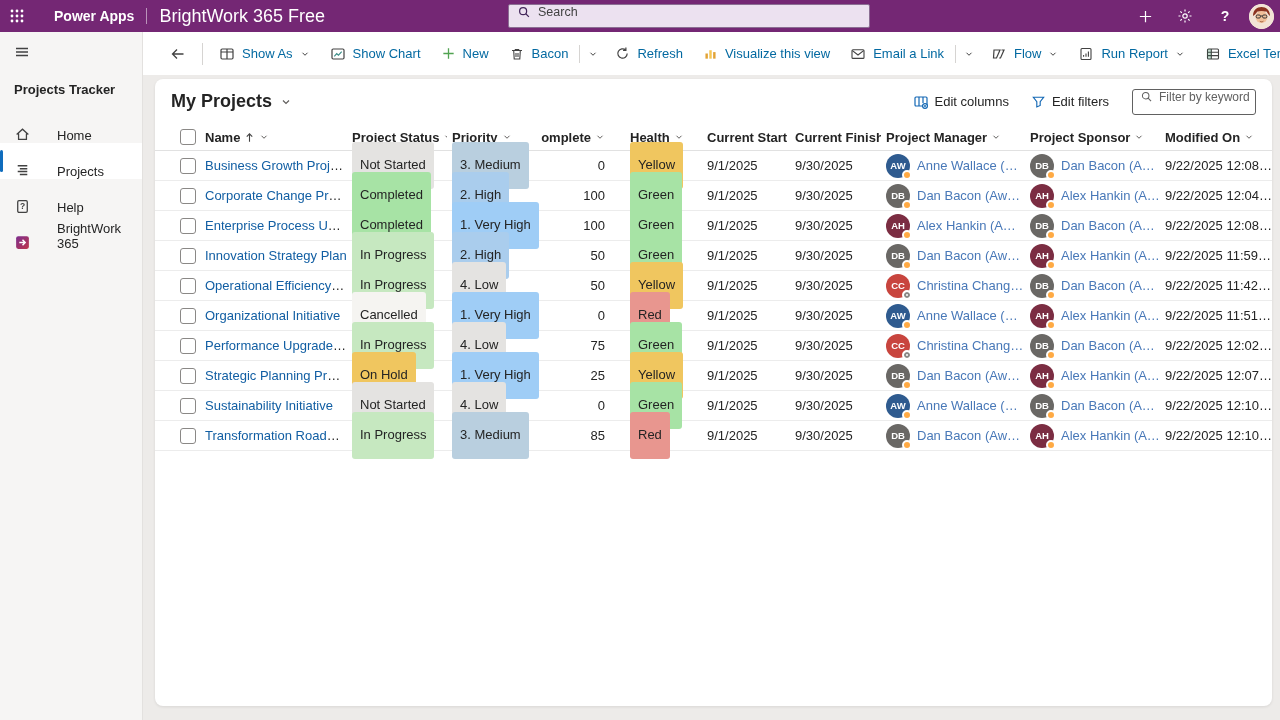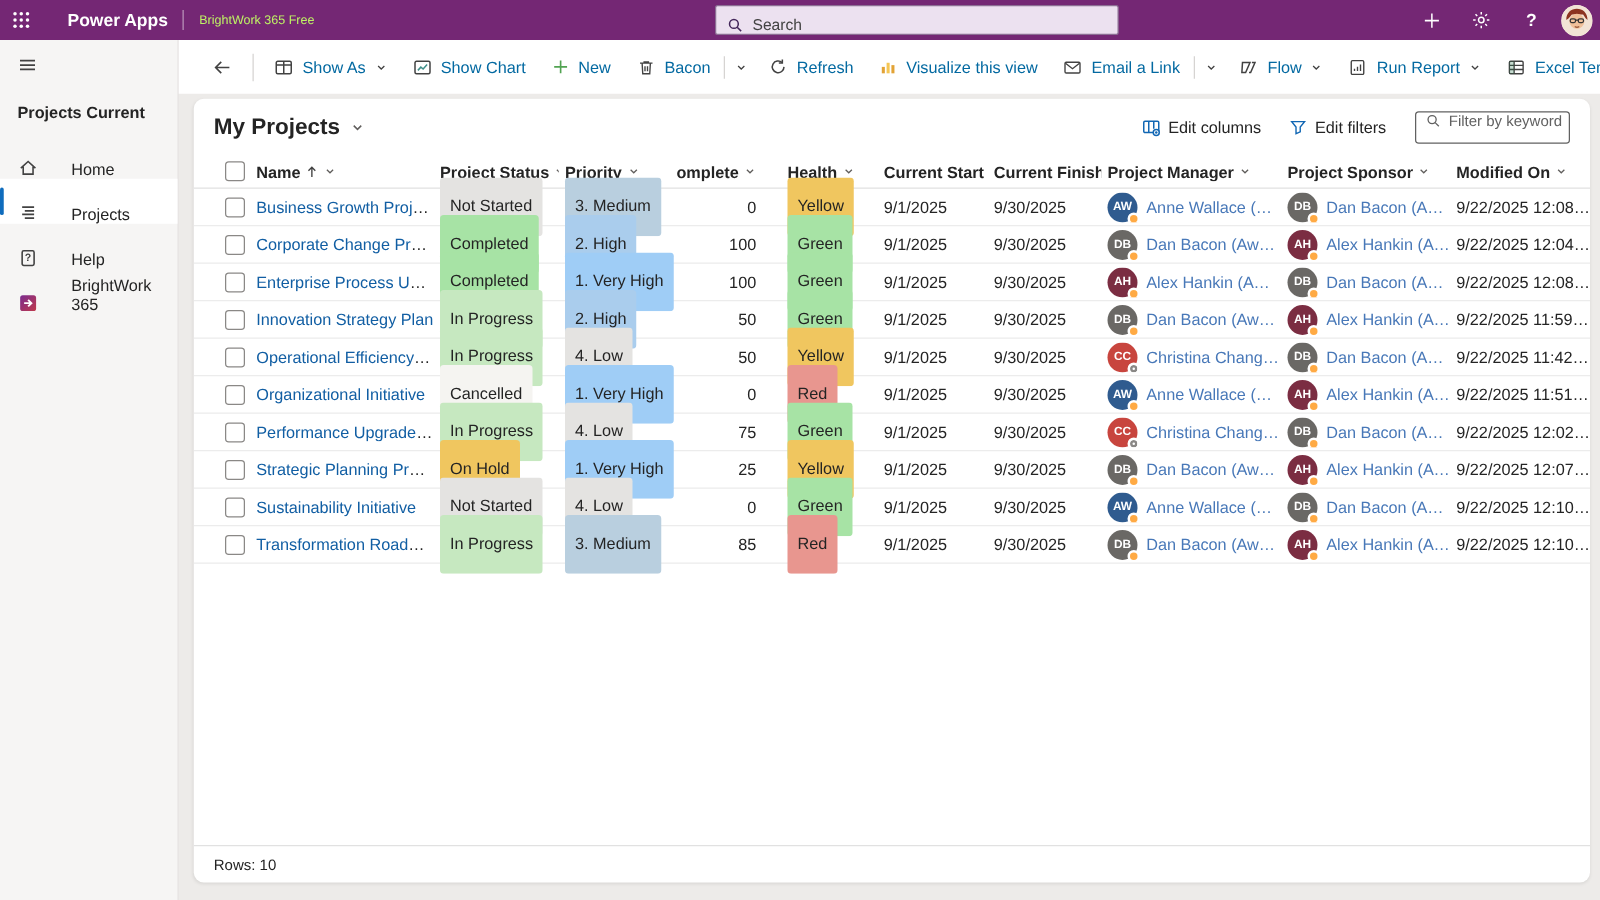--- a/index.html
+++ b/index.html
@@ -5,22 +5,22 @@
   * { margin:0; padding:0; box-sizing:border-box; }
   html,body { width:1280px; height:720px; overflow:hidden; }
   body { font-family:"Liberation Sans","DejaVu Sans",sans-serif; font-size:13px; color:#242424; background:#edebe9; }
   svg { display:block; }
 
   
   .topbar { position:relative; height:32px; background:#742774; display:flex; align-items:center; color:#fff; }
   .waffle-btn { width:34px; height:32px; display:flex; align-items:center; justify-content:center; cursor:pointer; }
   .app-name { font-weight:700; font-size:14px; margin-left:20px; }
   .topbar-divider { width:1px; height:16px; background:rgba(255,255,255,.5); margin:0 12px; }
-  .env-name { font-size:10px; color:#bef264; }
-  .topbar-search { position:absolute; left:572px; top:4px; width:323px; height:24px; background:#ece1f0; border:1px solid #8b6e93; border-radius:2px; display:flex; align-items:flex-end; padding:0 8px; gap:7px; color:#3d3d3d; }
+  .env-name { font-size:18px; color:#ffffff; }
+  .topbar-search { position:absolute; left:508px; top:4px; width:362px; height:24px; background:#ece1f0; border:1px solid #8b6e93; border-radius:2px; display:flex; align-items:flex-start; padding:0 8px; gap:7px; color:#3d3d3d; }
   .topbar-search span { font-size:12.5px; color:#424242; }
   .topbar-right { position:absolute; right:6px; top:0; height:32px; display:flex; align-items:center; gap:8px; }
   .tb-iconbtn { width:32px; height:32px; display:flex; align-items:center; justify-content:center; cursor:pointer; }
   .tb-help { font-size:14px; font-weight:700; color:#fff; }
   .avatar-user { width:25px; height:25px; border-radius:50%; background:#f6ece2; overflow:hidden; display:flex; align-items:center; justify-content:center; cursor:pointer; }
 
   
   .shell { display:flex; height:688px; }
   .sidebar { width:143px; background:#f6f5f4; border-right:1px solid #e3e1df; display:flex; flex-direction:column; flex-shrink:0; }
   .hamburger { width:40px; height:40px; display:flex; align-items:center; padding-left:14px; cursor:pointer; }
@@ -135,21 +135,21 @@
 </div>
 
 <div class="shell">
 
   <aside class="sidebar">
     <div class="hamburger">
       <svg width="16" height="16" viewBox="0 0 16 16" stroke="#424242" stroke-width="1.4">
           <path d="M2 4.5h12M2 8h12M2 11.5h12"></path>
         </svg>
     </div>
-    <div class="sidebar-title">Projects Current</div>
+    <div class="sidebar-title">Projects Tracker</div>
     <nav id="sidebar-nav">
         <div class="nav-item">
           <span>
             <svg class="nav-icon" viewBox="0 0 16 16" fill="none" stroke="#424242" stroke-width="1.2">
               <path d="M2.5 8L8 3l5.5 5M4.3 7v5.5h7.4V7"></path>
             </svg>
           </span>
           <span>Home</span>
         </div>
         <div class="nav-item selected">
@@ -701,20 +701,17 @@
               <div class="cell">
                 <div class="person">
                   <span class="avatar" style="background:#7b2d42">AH<span class="presence away"></span></span>
                   <a class="person-link">Alex Hankin (Away)</a>
                 </div>
               </div>
               <div class="cell">9/22/2025 12:10 PM</div>
             </div>
           </div>
         <div class="card-spacer"></div>
-        <div class="card-footer">
-          <span>Rows: 10</span>
-        </div>
 
       </div>
     </div>
   </div>
 </div>
 
 </body></html>

